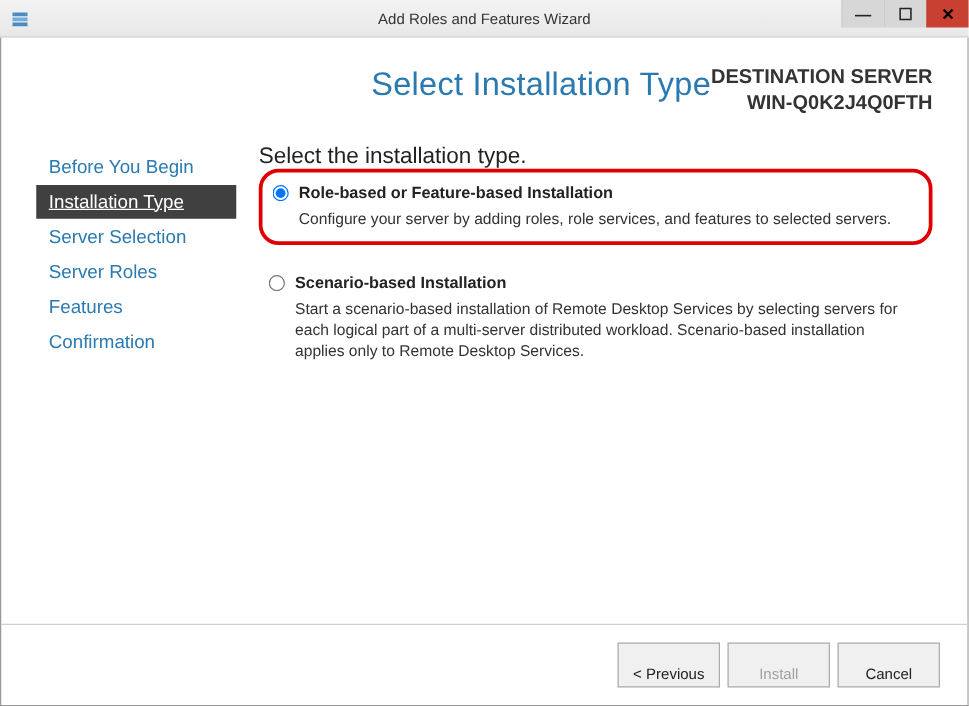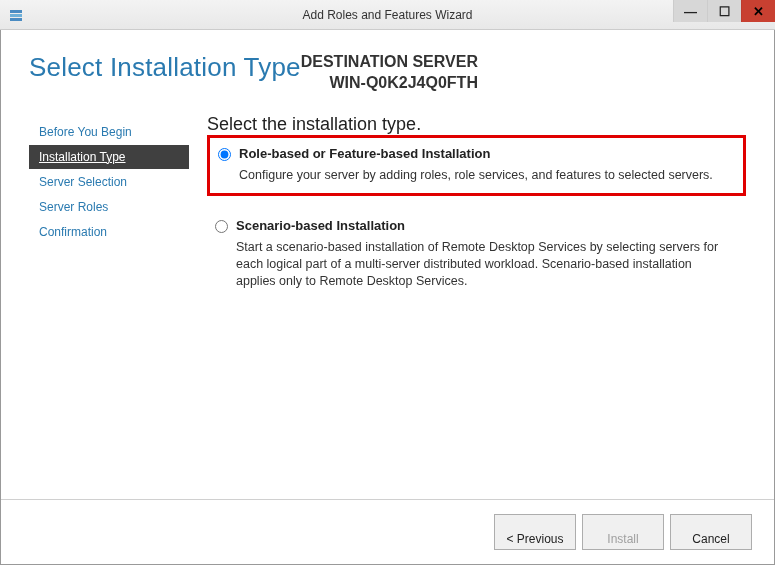--- a/index.html
+++ b/index.html
@@ -55,21 +55,21 @@
     .wizard-body {
       display: flex;
       flex-direction: column;
       height: calc(100% - 30px);
       border: 1px solid #999;
       border-top: none;
     }
     .header {
       padding: 22px 28px 10px 28px;
       display: flex;
-      justify-content: flex-start;
+      justify-content: flex-end;
       align-items: flex-start;
     }
     .page-title {
       font-size: 26px;
       font-weight: 300;
       color: #2a7ab0;
       letter-spacing: 0.2px;
     }
     .dest-server {
       text-align: right;
@@ -83,21 +83,21 @@
       flex: 1;
       display: flex;
       padding: 10px 28px 10px 28px;
       gap: 18px;
     }
     .sidebar {
       width: 160px;
       padding-top: 6px;
     }
     .sidebar-item {
-      font-size: 12px;
+      font-size: 15px;
       padding: 5px 10px;
       color: #2a7ab0;
       cursor: pointer;
       margin-bottom: 1px;
     }
     .sidebar-item.active {
       background: #404040;
       color: #fff;
       text-decoration: underline;
     }
@@ -106,20 +106,21 @@
       flex: 1;
     }
     .main-heading {
       font-size: 18px;
       font-weight: normal;
       color: #222;
     }
     .option-block {
       padding: 8px 12px 10px 8px;
       margin-bottom: 14px;
+      border-radius: 16px;
     }
     .option-block.highlighted {
       border: 3px solid #e00000;
     }
     .radio-row {
       display: flex;
       align-items: flex-start;
       gap: 8px;
     }
     .radio-input {
@@ -193,20 +194,21 @@
       <div class="dest-name">WIN-Q0K2J4Q0FTH</div>
     </div>
   </div>
 
   <div class="content">
     <div class="sidebar">
       <div class="sidebar-item before">Before You Begin</div>
       <div class="sidebar-item active">Installation Type</div>
       <div class="sidebar-item">Server Selection</div>
       <div class="sidebar-item">Server Roles</div>
+      <div class="sidebar-item">Features</div>
       <div class="sidebar-item">Confirmation</div>
     </div>
 
     <div class="main">
       <div class="main-heading">Select the installation type.</div>
 
       <div class="option-block highlighted">
         <div class="radio-row">
           <input type="radio" name="install-type" class="radio-input" checked="" style="">
           <span class="radio-label">Role-based or Feature-based Installation</span>

